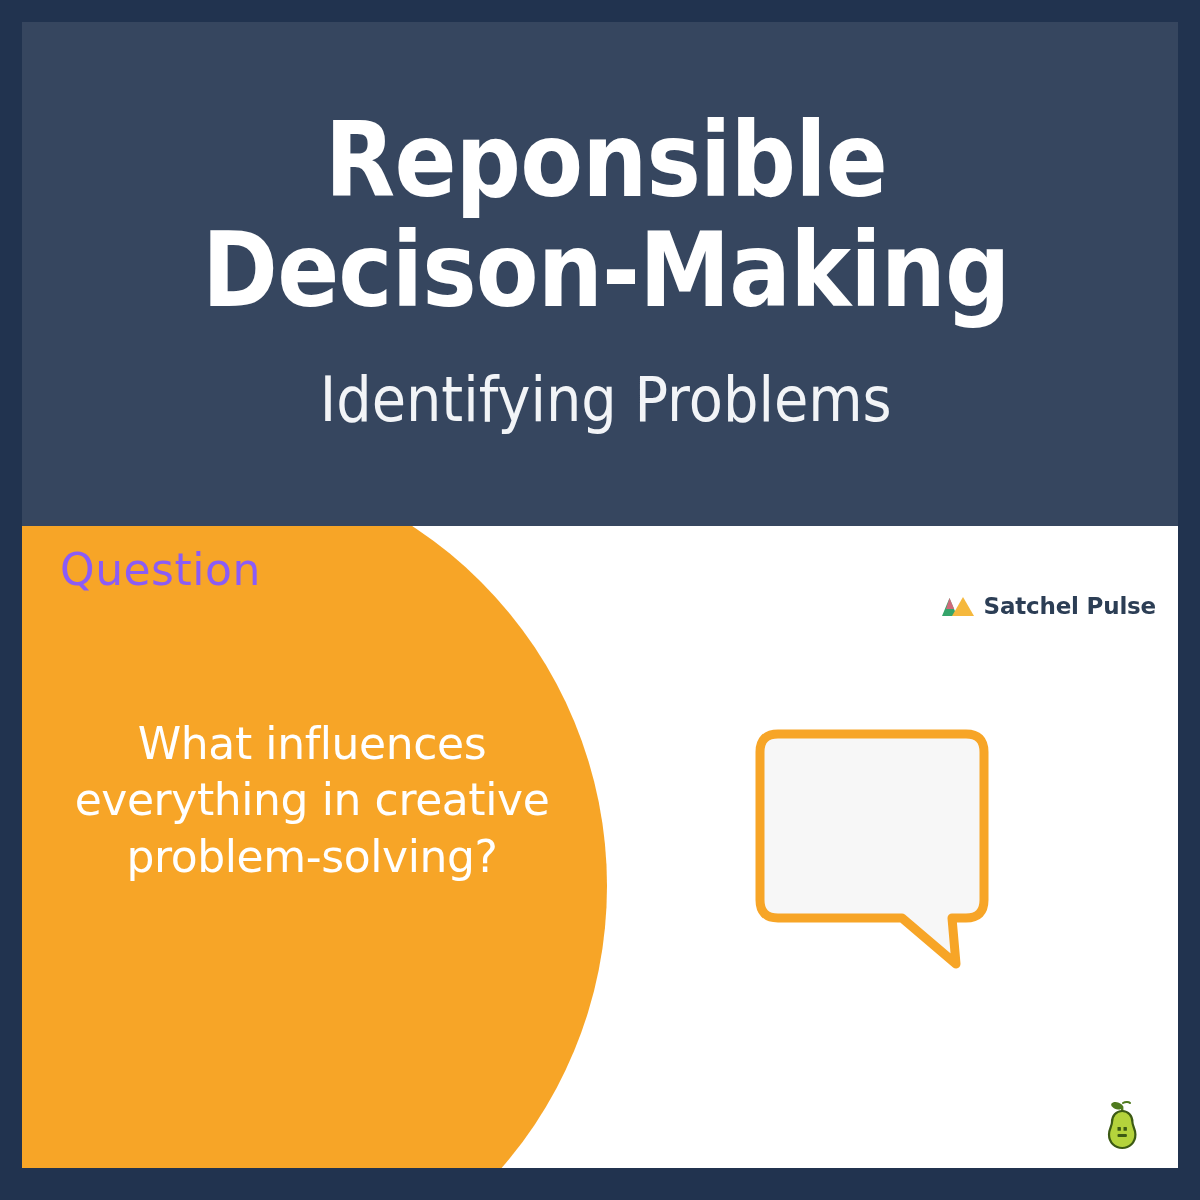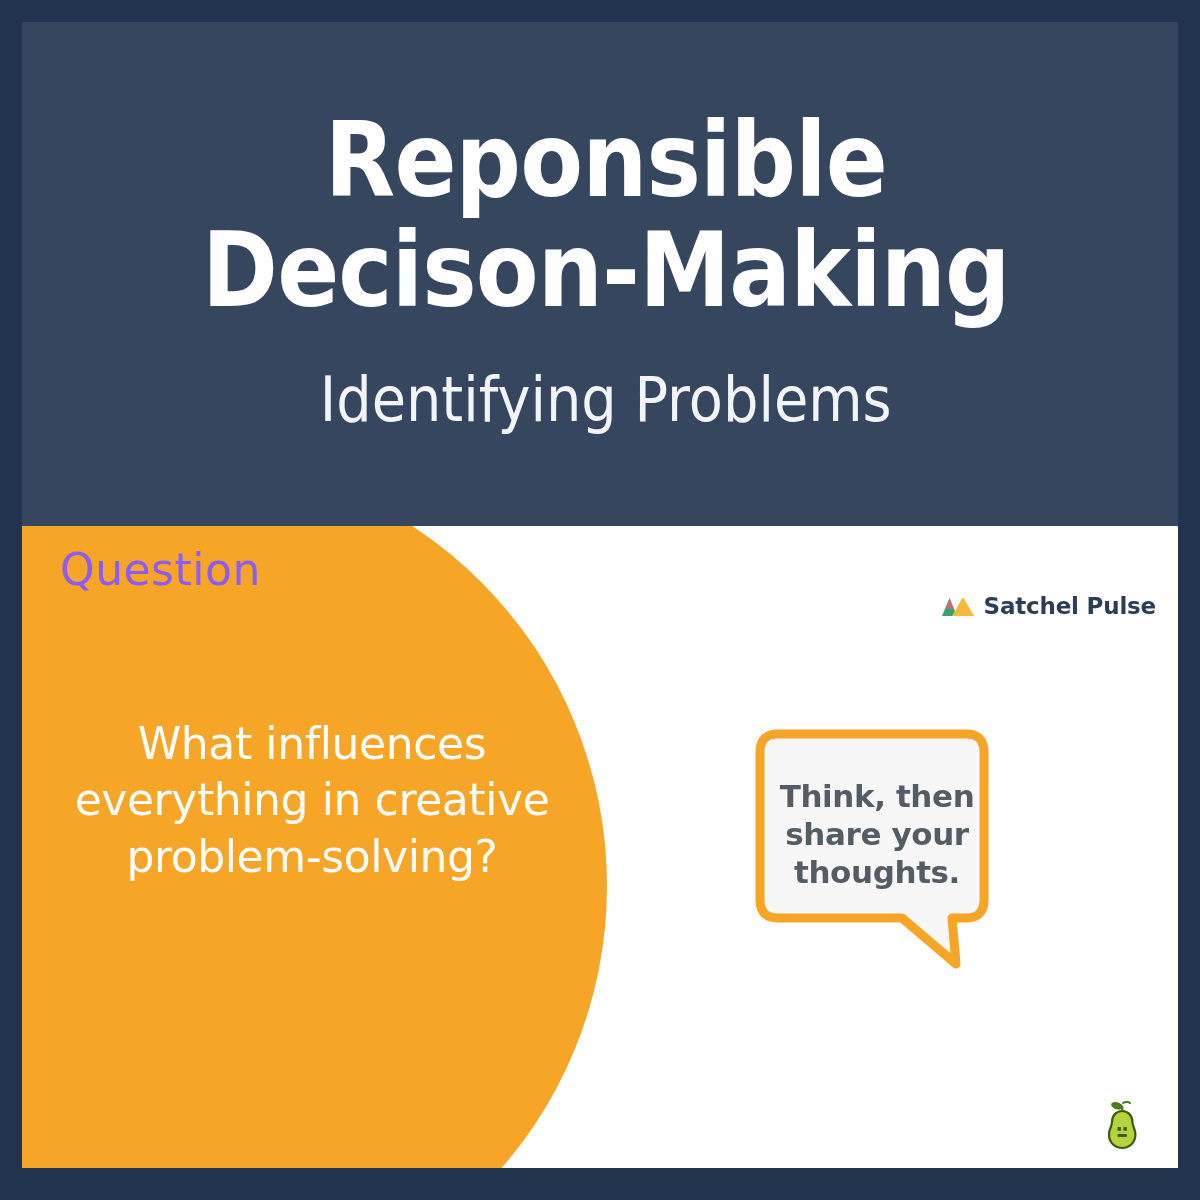--- a/index.html
+++ b/index.html
@@ -214,21 +214,20 @@
                  L232 174
                  Q232 192 214 192
                  L200 192
                  L204 238
                  L150 192
                  L26 192
                  Q8 192 8 174
                  L8 26
                  Q8 8 26 8 Z" fill="#f7f7f7" stroke="#f7a527" stroke-width="9" stroke-linejoin="round" stroke-linecap="round"></path>
       </svg>
-      <div class="bubble-text">Think, then share your thoughts.</div>
     </div>
 
     <svg class="pear-mark" viewBox="0 0 44 56">
       <path d="M22.5 9 C18 5 13 5.5 11.5 7.5 C10 9.5 13.5 13 18 13.5
                C20 13.7 21.5 13 22.5 12 Z" fill="#4f7a1e"></path>
       <path d="M23 7 C25.5 5.5 29 6 30 7" stroke="#4f7a1e" stroke-width="2" fill="none" stroke-linecap="round"></path>
       <path d="M22.2 11 L22.2 17" stroke="#4f7a1e" stroke-width="2.4" stroke-linecap="round"></path>
       <path d="M22.2 15
                C16 15 12 20 12 26
                C12 30 9 33 9 38.5

